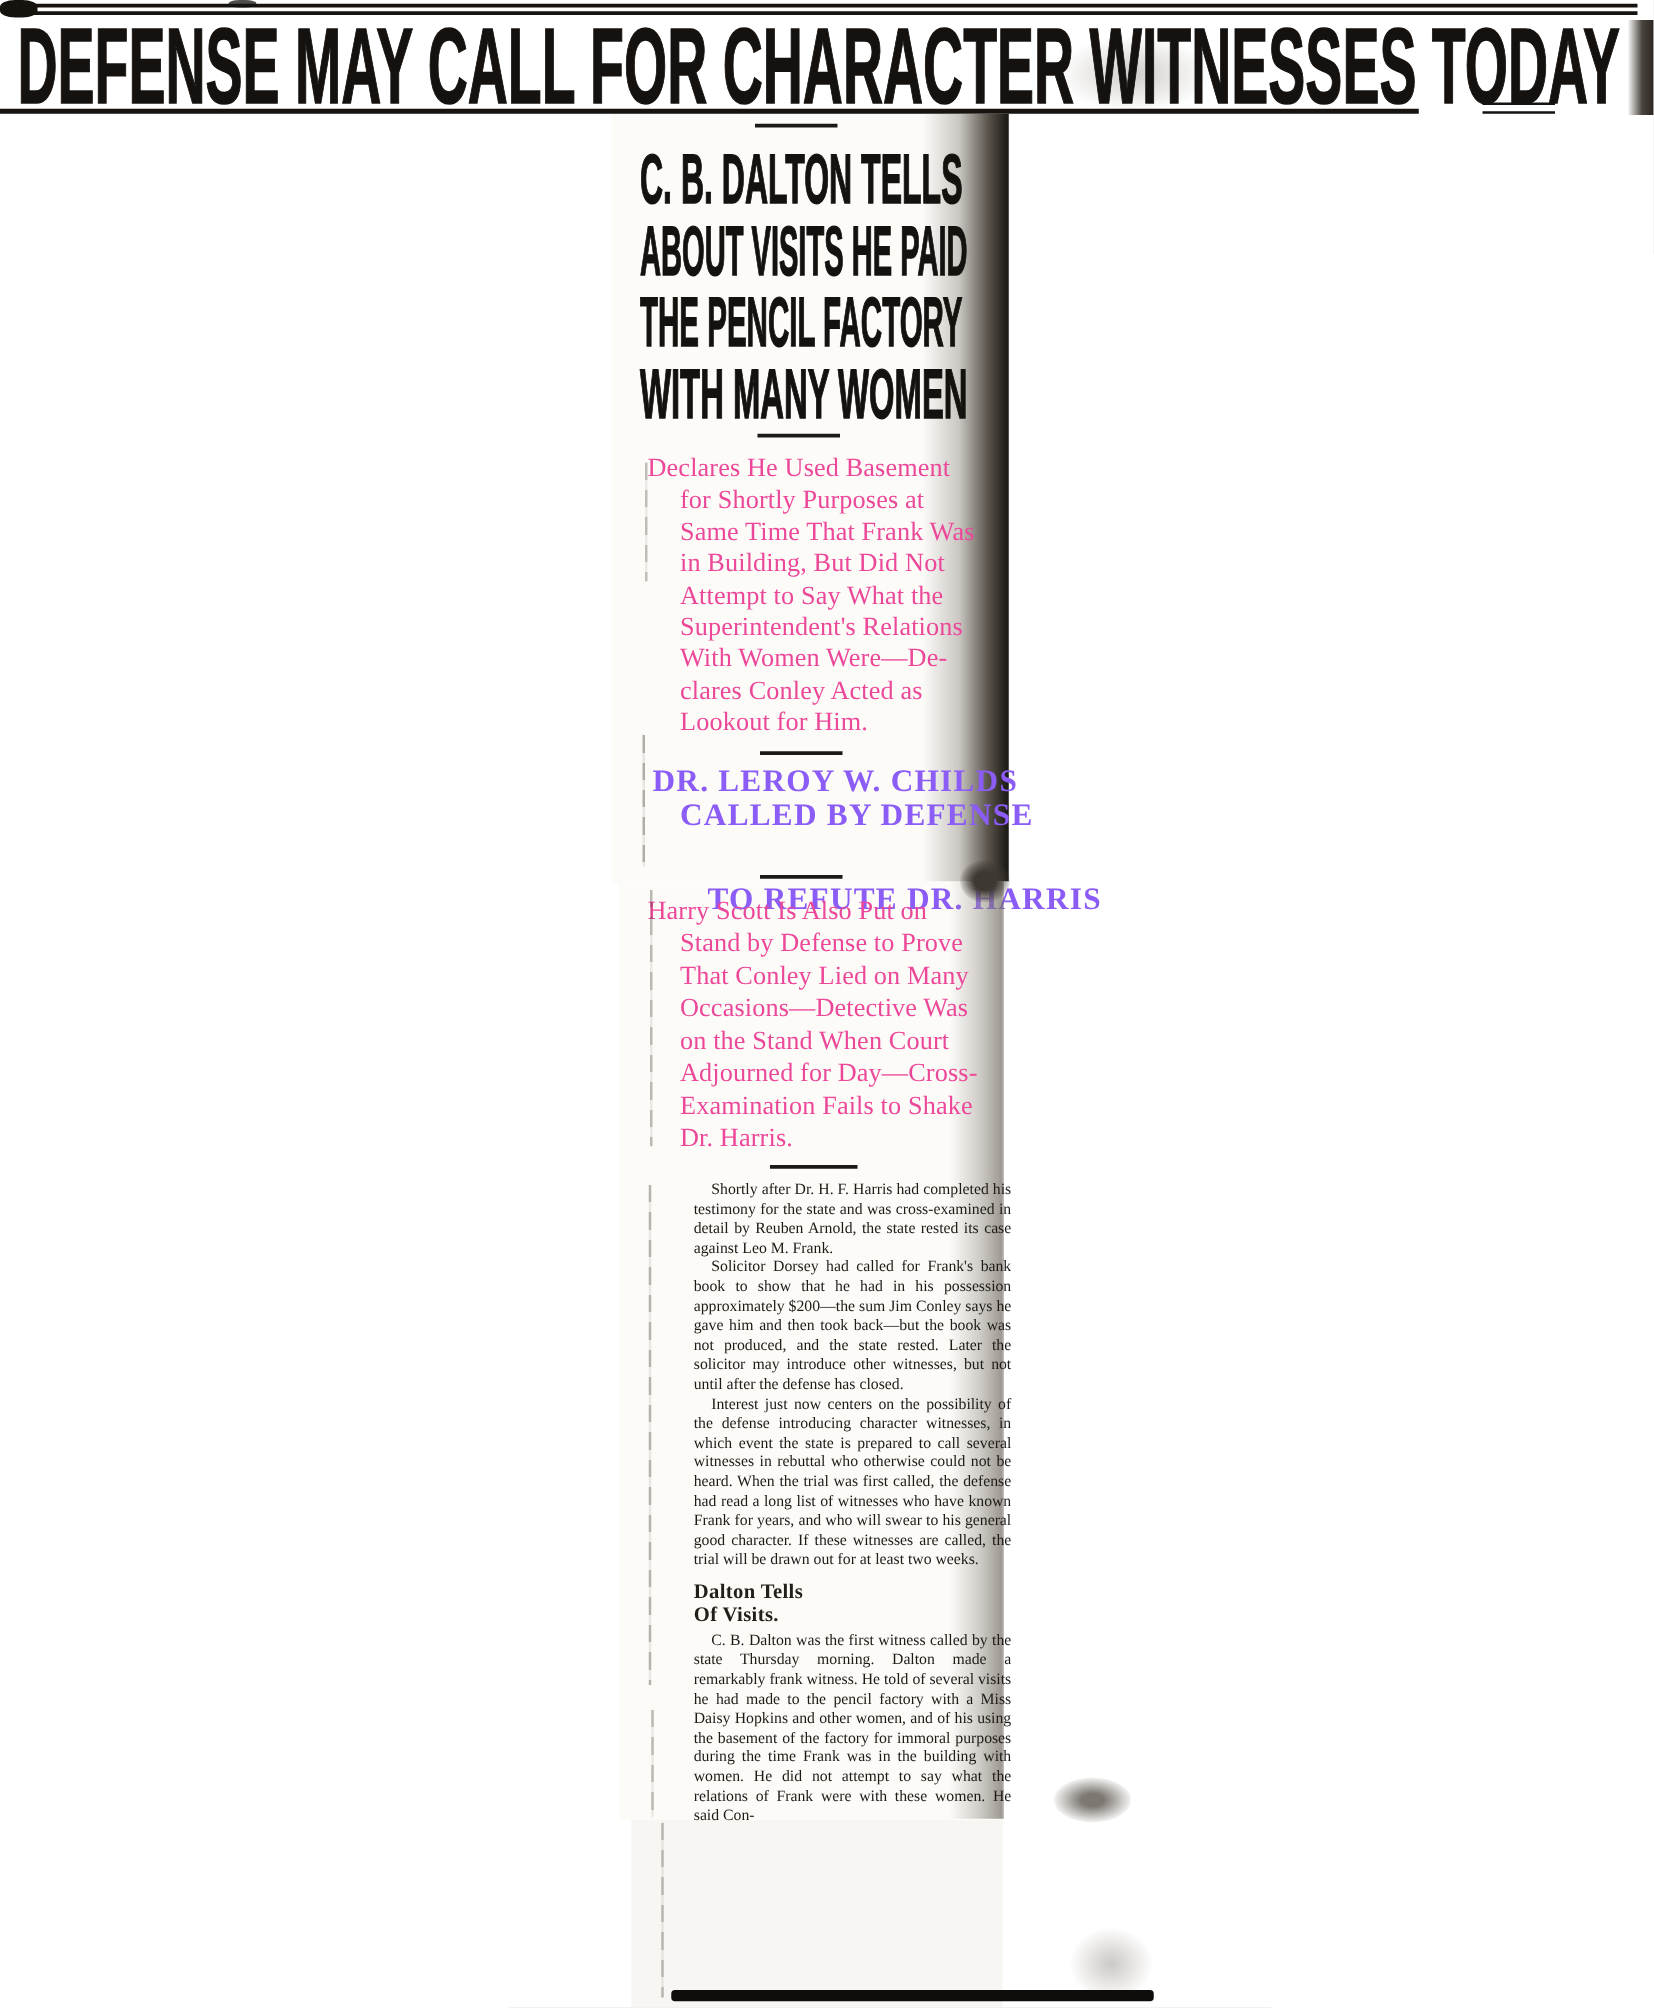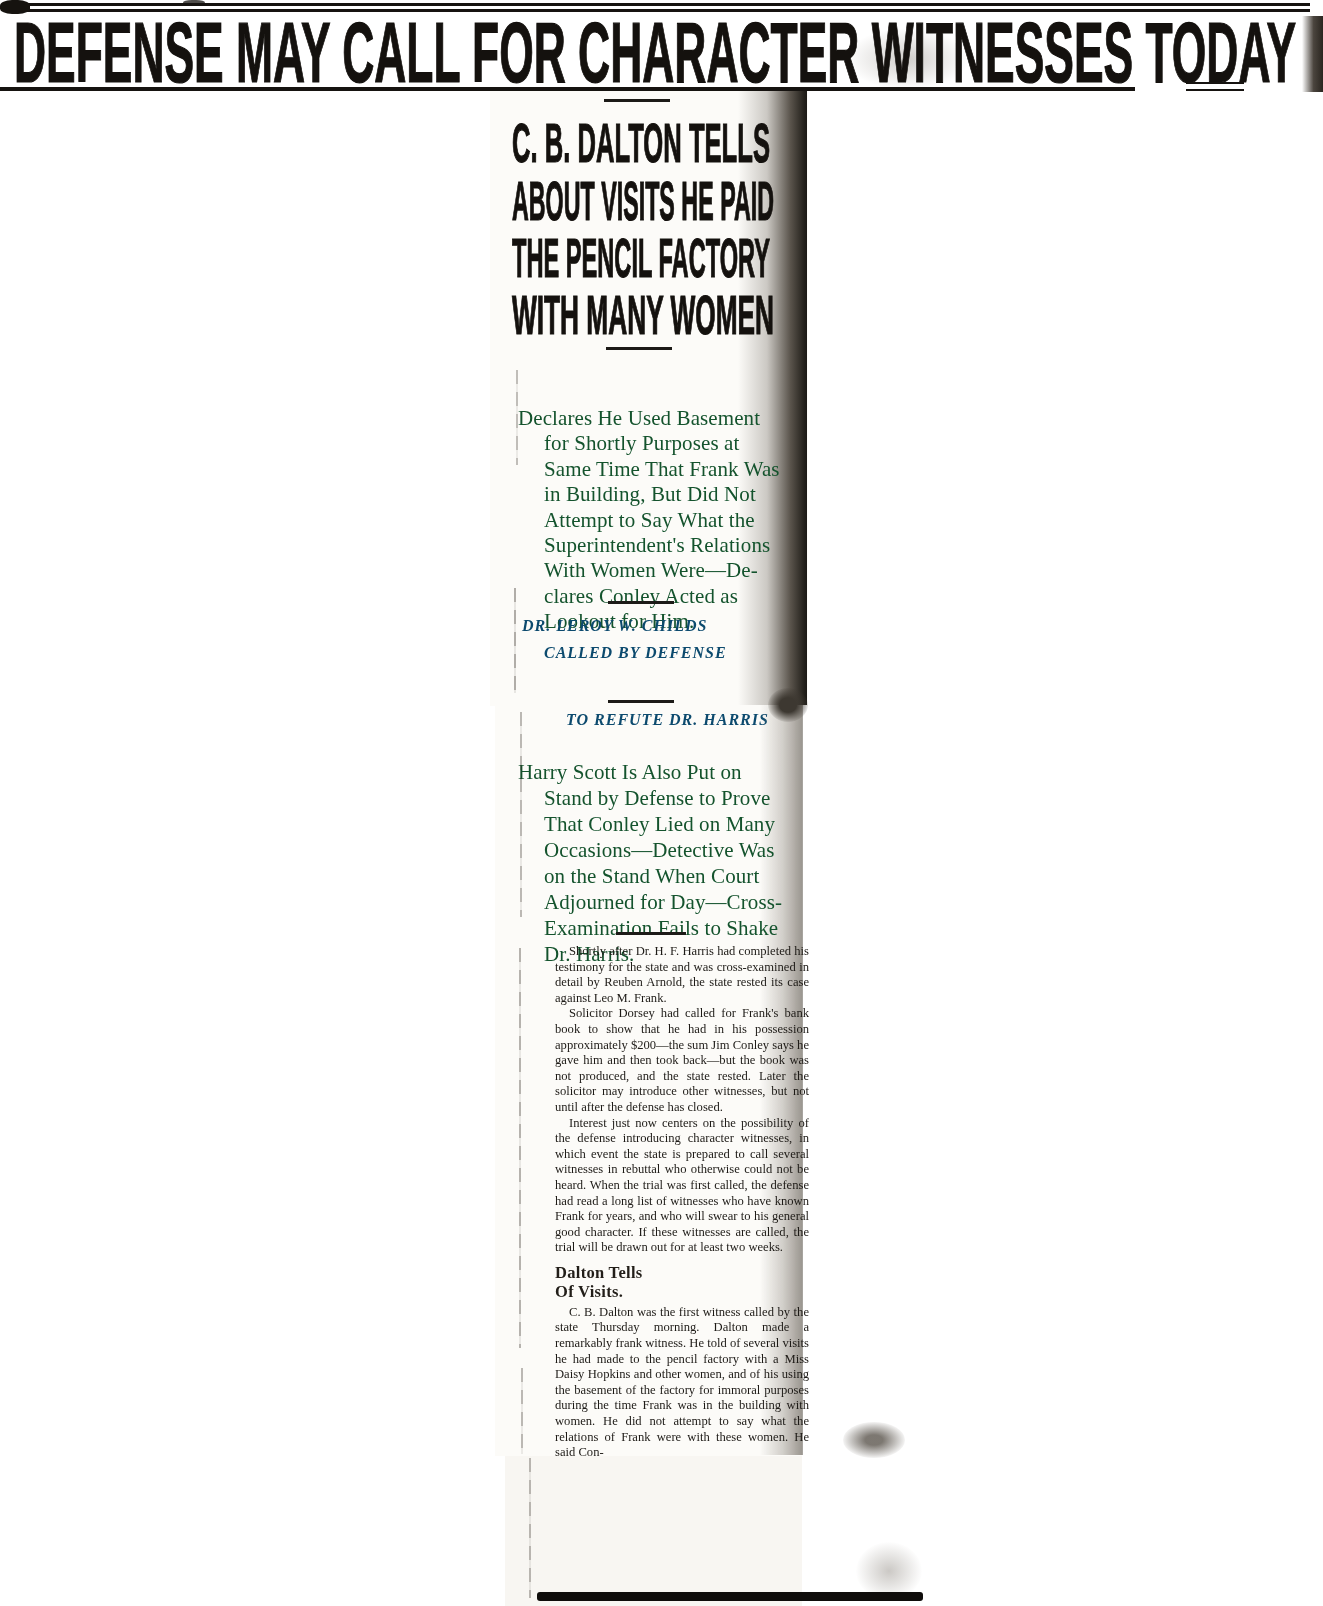--- a/index.html
+++ b/index.html
@@ -16,24 +16,24 @@
   .rule{background:#161310;}
   .divider{background:#1c1a17;height:3px;}
   
   svg text.banner{
     font-family:"Liberation Sans", sans-serif;
     font-weight:700;
     fill:#14110e;
     stroke:#14110e; stroke-width:1.2; paint-order:stroke;
   }
   
-  .deck{width:290px;font-size:21px;line-height:25.4px;color:#14532d;letter-spacing:.1px;margin-top:44px;}
+  .deck{width:290px;font-size:21px;line-height:25.4px;color:#ec4899;letter-spacing:.1px;}
   .deck .ln{white-space:nowrap;}
   .deck .ln.ind{padding-left:26px;}
-  .ital{font-size:16px;line-height:27px;font-style:italic;font-weight:700;letter-spacing:1px;color:#0c4a6e;}
+  .ital{font-size:25px;line-height:27px;font-weight:700;letter-spacing:1px;color:#8b5cf6;}
   .ital .ln{white-space:nowrap;}
   
   .bodycol{
     width:254px;font-size:12.6px;line-height:15.6px;
     text-align:justify;color:#1e1b17;
   }
   .bodycol p{margin:0;text-indent:14px;}
   .bodycol .subhead{
     margin:7px 0 4px 0;font-size:16.5px;line-height:19px;
     font-weight:700;letter-spacing:.3px;text-indent:0;text-align:left;color:#221e19;

